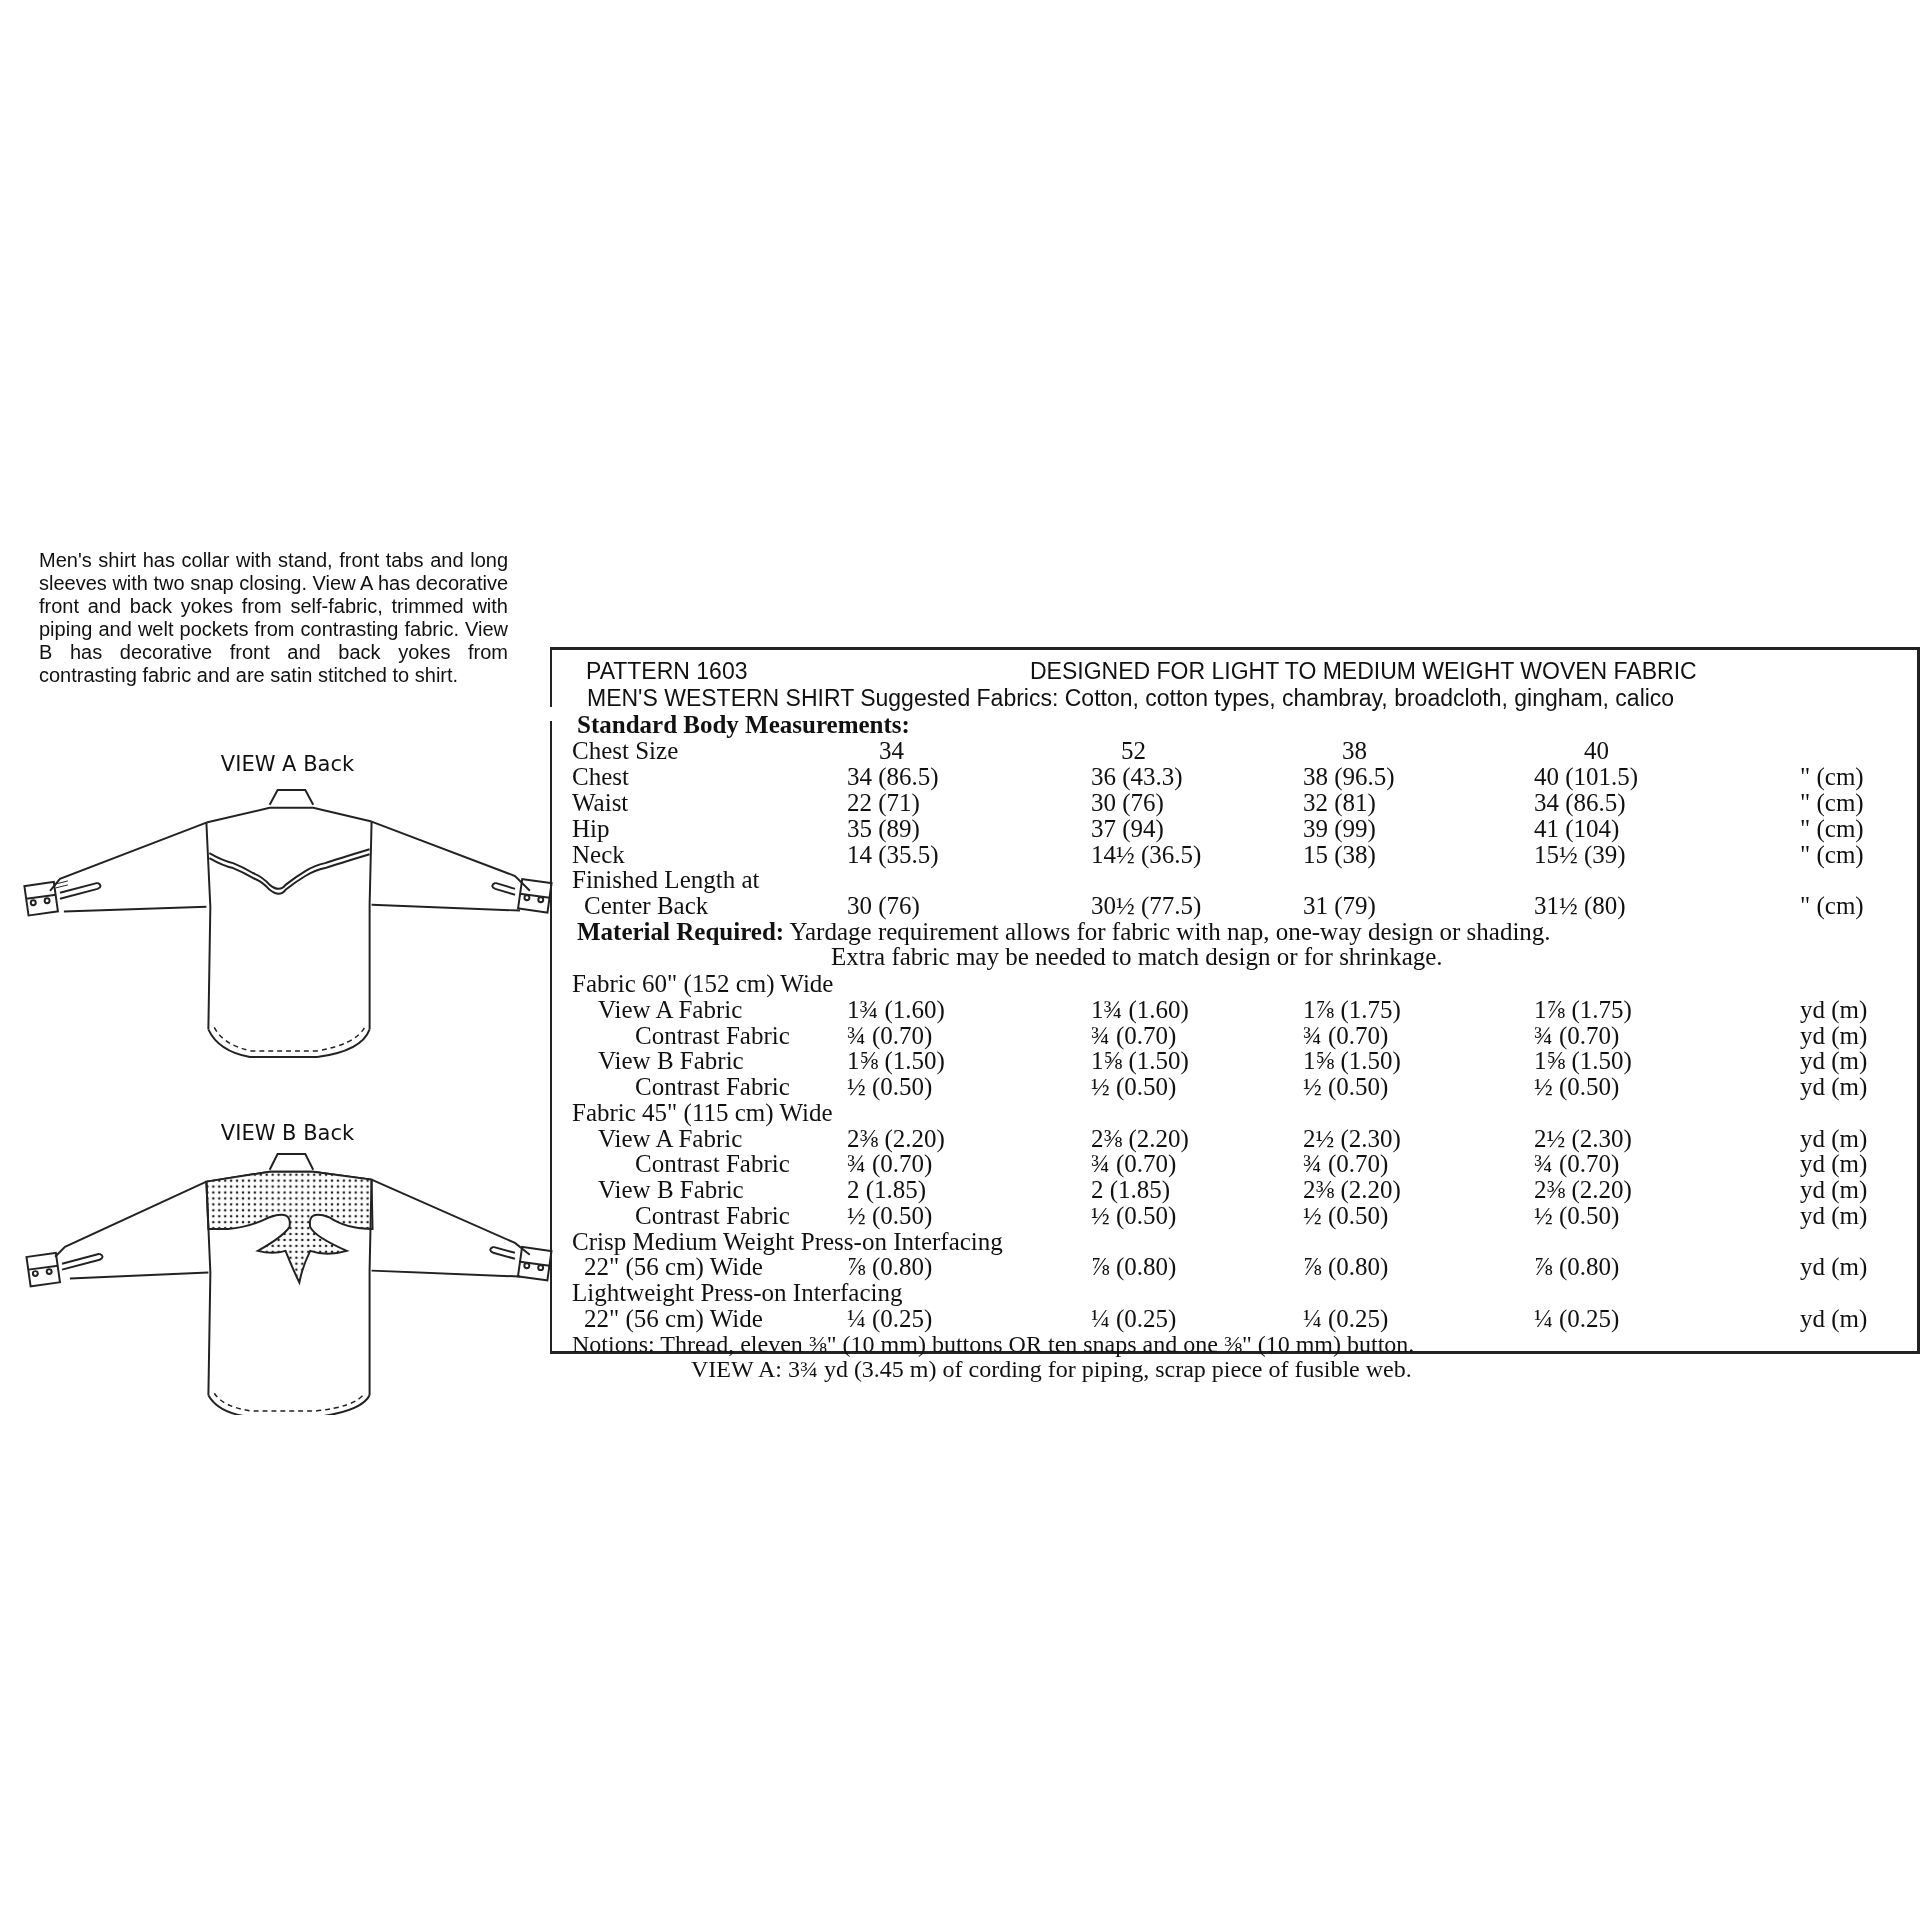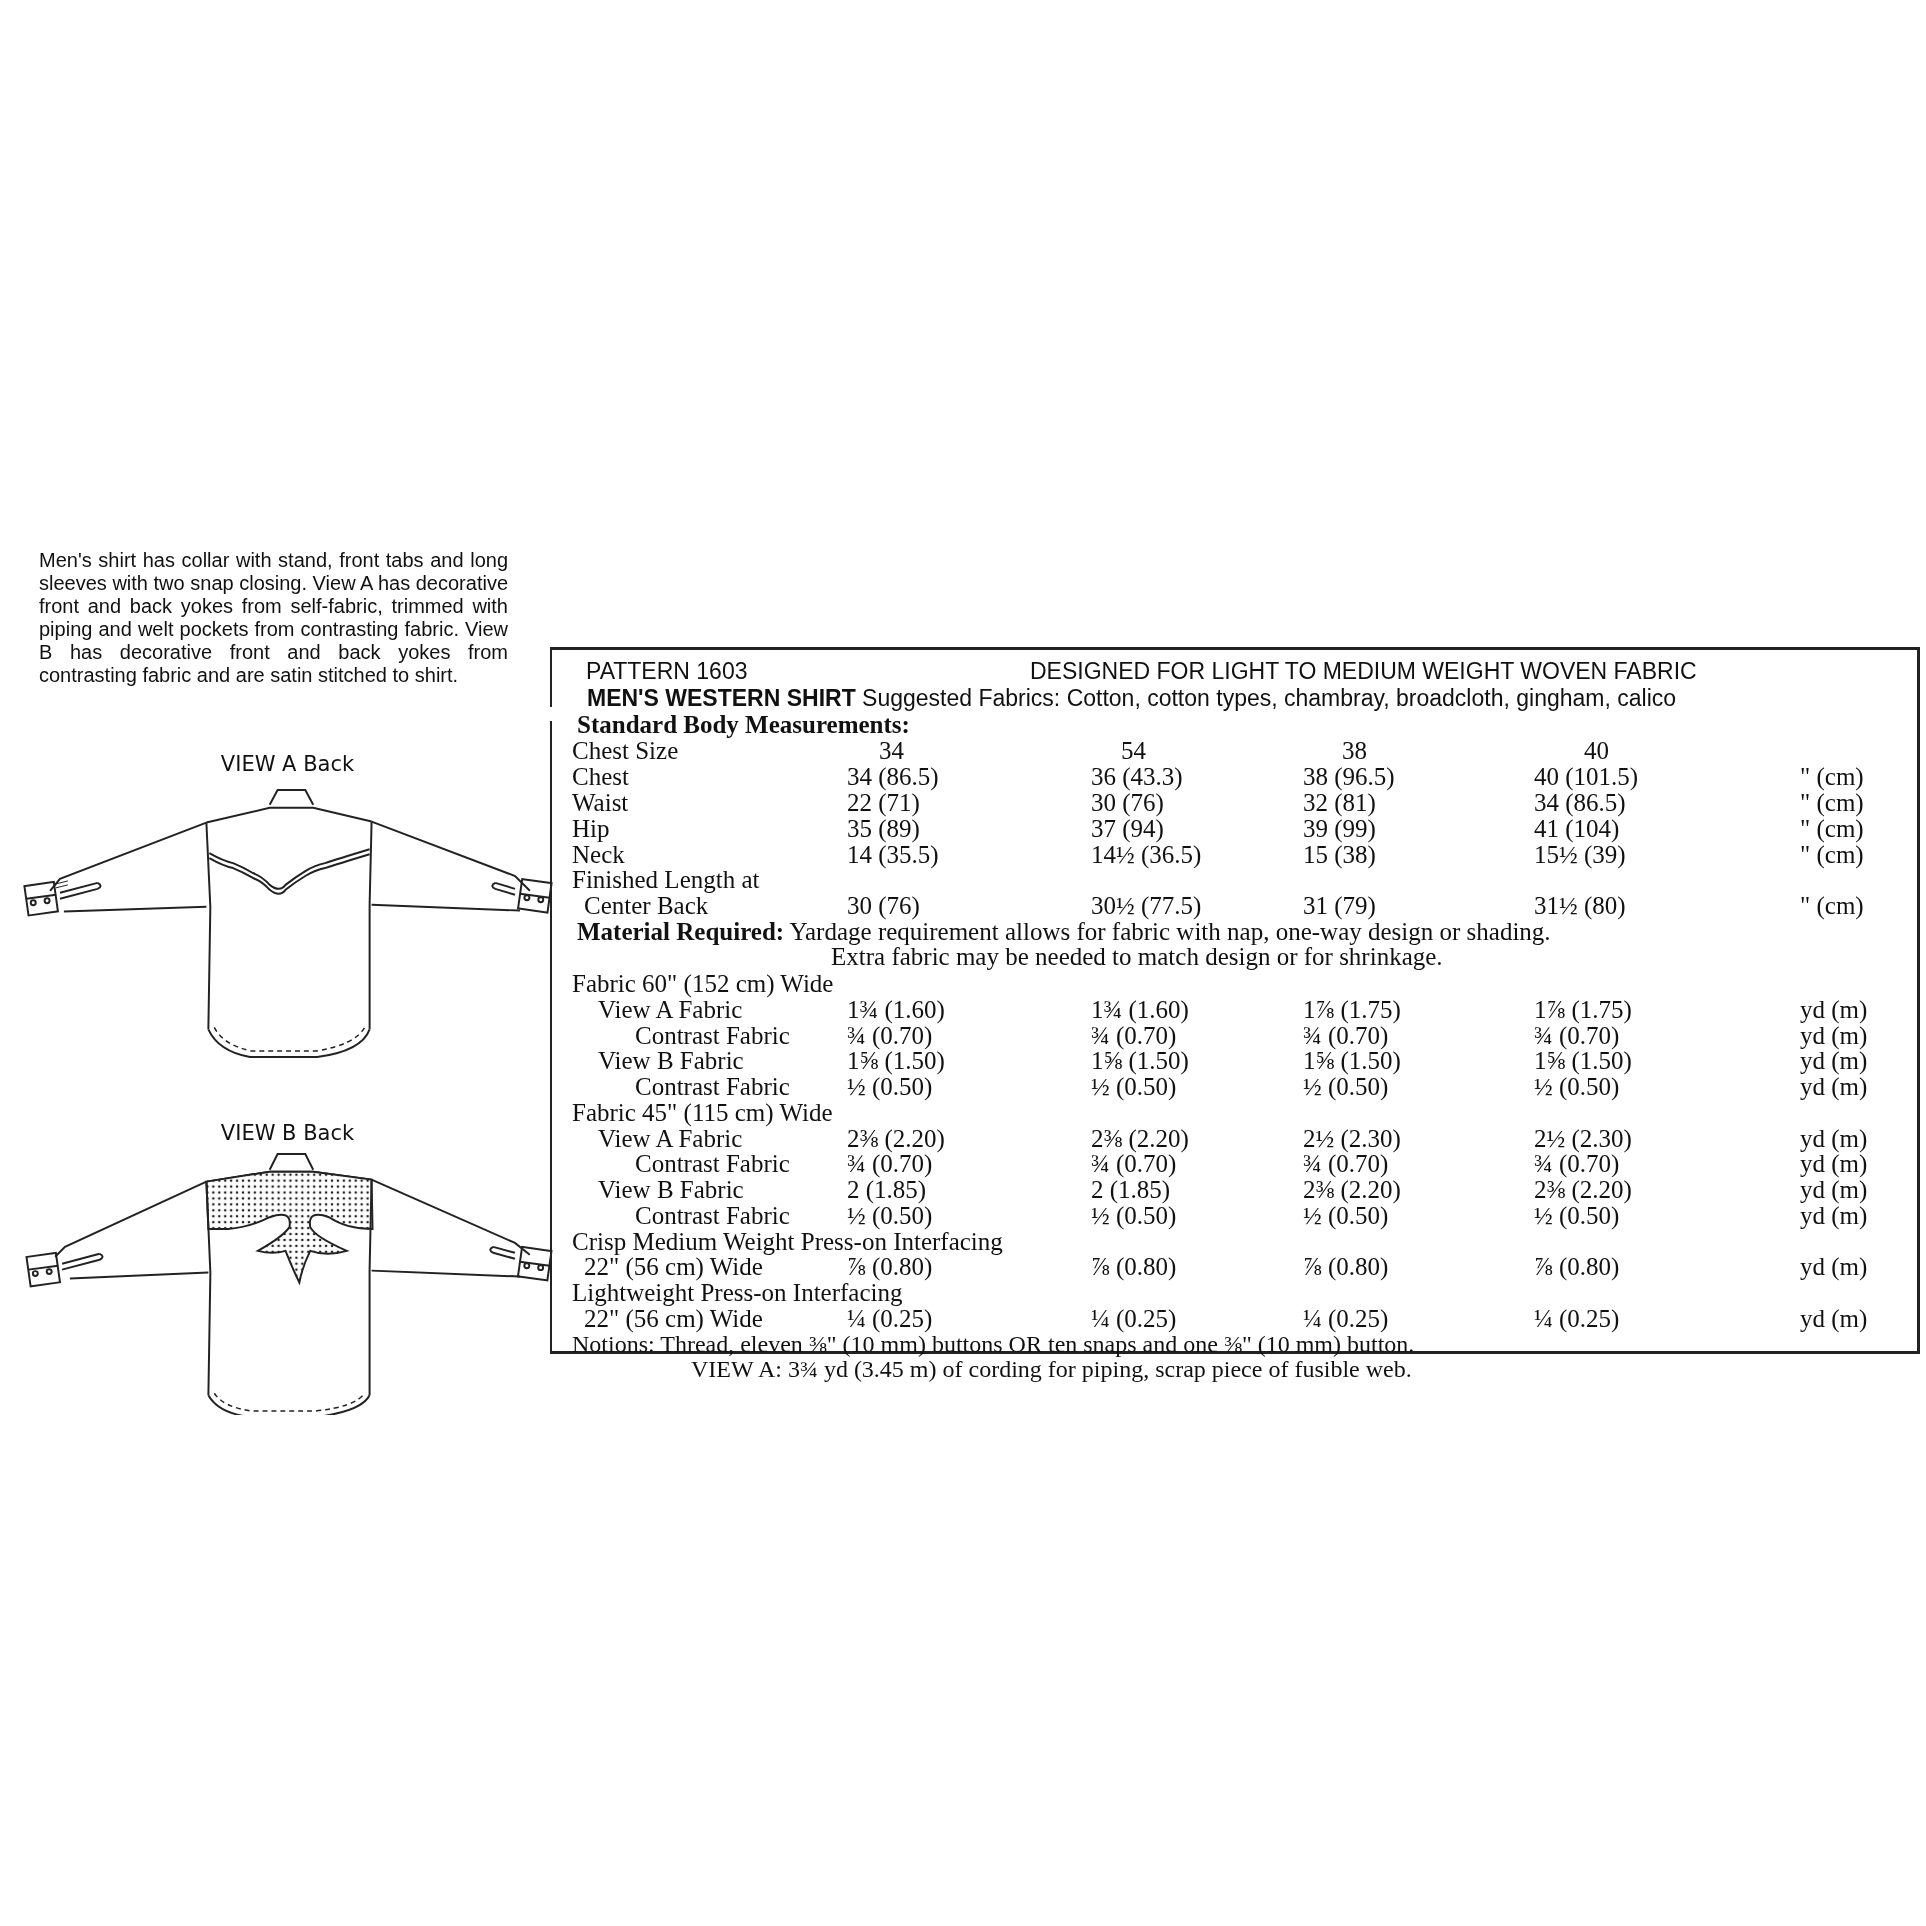--- a/index.html
+++ b/index.html
@@ -17,21 +17,21 @@
     }
     .shirt { position: absolute; left: 20px; }
     .box {
       position: absolute; left: 550px; top: 647px; width: 1370px; height: 707px;
       border: 3px solid #222; border-left-width: 2px; box-sizing: border-box;
     }
     .box .inner-left-gap {
       position: absolute; left: -3px; top: 57px; width: 4px; height: 14px; background: #fff;
     }
     .hdr { position: absolute; font-family: "Liberation Sans", sans-serif; font-size: 23px; white-space: nowrap; }
-    .hdr b { font-weight: bold; text-align: center; }
+    .hdr b { font-weight: normal; text-align: center; }
     .ser { font-family: "Liberation Serif", serif; font-size: 25px; white-space: nowrap; }
     .row { position: absolute; left: 572px; width: 1337px; height: 26px; }
     .row > span { position: absolute; top: 0; }
     .c-label { left: 0; }
     .c-s1 { left: 275px; }
     .c-s2 { left: 519px; }
     .c-s3 { left: 731px; }
     .c-s4 { left: 962px; }
     .c-unit { left: 1228px; }
     .indent1 { padding-left: 26px; }
@@ -126,21 +126,21 @@
 <div class="hdr" style="left:587px; top:685px;">
   <b>MEN'S WESTERN SHIRT</b>
   <span>Suggested Fabrics: Cotton, cotton types, chambray, broadcloth, gingham, calico</span>
 </div>
 
 <div class="free ser bold" style="left:577px; top:711px;">Standard Body Measurements:</div>
 
 <div class="row ser" style="top:737px;">
   <span class="c-label">Chest Size</span>
   <span style="left:307px;">34</span>
-  <span style="left:549px;">54</span>
+  <span style="left:549px;">52</span>
   <span style="left:770px;">38</span>
   <span style="left:1012px;">40</span>
 </div>
 
 <div class="row ser" style="top:763px;">
   <span class="c-label">Chest</span>
   <span class="c-s1">34 (86.5)</span>
   <span class="c-s2">36 (43.3)</span>
   <span class="c-s3">38 (96.5)</span>
   <span class="c-s4">40 (101.5)</span>

